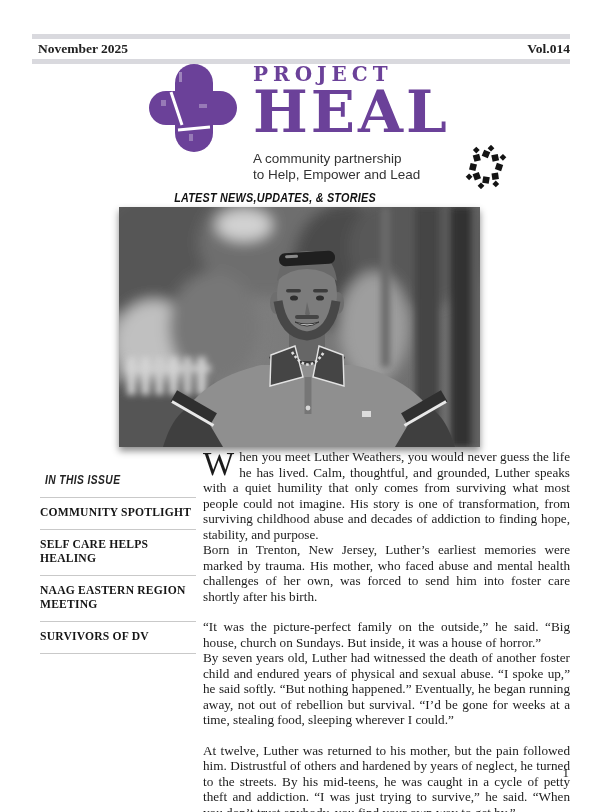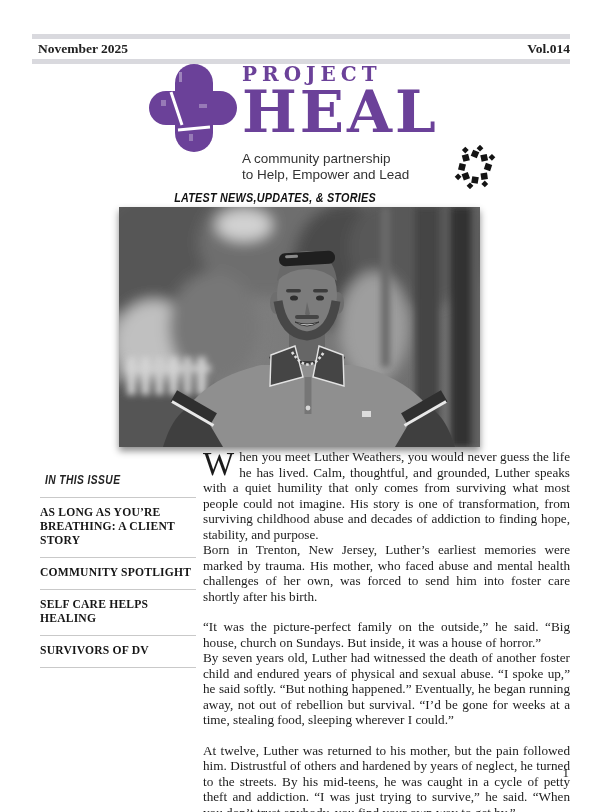--- a/index.html
+++ b/index.html
@@ -9,21 +9,21 @@
   
   .bar{position:absolute;left:32px;right:31px;height:5px;background:#d9d9de;}
   .bar-top{top:34px;} .bar-bottom{top:59px;}
   .header-row{position:absolute;top:39px;left:38px;right:31px;height:20px;
               display:flex;justify-content:space-between;align-items:center;
               font-size:13.5px;color:#222;font-weight:bold;}
 
   
   .masthead{position:absolute;top:64px;left:149px;display:flex;align-items:flex-start;}
   .cross{width:88px;height:88px;display:block;}
-  .logo-block{margin-left:5px;}
+  .logo-block{margin-left:16px;}
   .project{font-family:"DejaVu Serif",serif;font-weight:bold;color:var(--purple,#6B4199);
            font-size:20px;letter-spacing:5px;line-height:1;}
   .heal{font-family:"DejaVu Serif",serif;font-weight:bold;color:var(--purple,#6B4199);
         font-size:58px;letter-spacing:3px;line-height:.92;margin-top:2px;}
   .tagline-row{display:flex;align-items:center;margin-top:6px;gap:28px;}
   .tagline{font-family:"Liberation Sans",sans-serif;font-size:13.5px;line-height:1.22;color:#333;}
   .circle-icon{width:44px;height:44px;margin-left:16px;display:block;}
   .subtitle-wrap{position:absolute;top:188px;left:0;width:551px;text-align:center;}
   .subtitle-wrap span{display:inline-block;font-family:"Liberation Sans",sans-serif;
       font-style:italic;font-weight:bold;font-size:13.5px;letter-spacing:.3px;
@@ -184,23 +184,23 @@
         <path d="M176 115 Q188 123 200 115 Q188 119 176 115 Z" fill="#ededed" stroke="#333333" stroke-width="1"></path>
       </g>
     </svg>
   </figure>
 
   <div class="content">
     <aside class="sidebar">
       <div class="sb-head">
         <span>IN THIS ISSUE</span>
       </div>
-      <div class="sb-item">AS LONG AS YOU’RE BREATHING: A CLIENT STORY</div>
       <div class="sb-item">COMMUNITY SPOTLIGHT</div>
       <div class="sb-item">SELF CARE HELPS HEALING</div>
+      <div class="sb-item">NAAG EASTERN REGION MEETING</div>
       <div class="sb-item">SURVIVORS OF DV</div>
     </aside>
 
     <main class="article">
       <p><span class="dropcap">W</span><span>hen you meet Luther Weathers, you would never guess the life he has lived. Calm, thoughtful, and grounded, Luther speaks with a quiet humility that only comes from surviving what most people could not imagine. His story is one of transformation, from surviving childhood abuse and decades of addiction to finding hope, stability, and purpose.</span></p>
       <p>Born in Trenton, New Jersey, Luther’s earliest memories were marked by trauma. His mother, who faced abuse and mental health challenges of her own, was forced to send him into foster care shortly after his birth.</p>
       <p class="gap">“It was the picture-perfect family on the outside,” he said. “Big house, church on Sundays. But inside, it was a house of horror.”</p>
       <p>By seven years old, Luther had witnessed the death of another foster child and endured years of physical and sexual abuse. “I spoke up,” he said softly. “But nothing happened.” Eventually, he began running away, not out of rebellion but survival. “I’d be gone for weeks at a time, stealing food, sleeping wherever I could.”</p>
       <p class="gap">At twelve, Luther was returned to his mother, but the pain followed him. Distrustful of others and hardened by years of neglect, he turned to the streets. By his mid-teens, he was caught in a cycle of petty theft and addiction. “I was just trying to survive,” he said. “When you don’t trust anybody, you find your own way to get by.”</p>
     </main>

